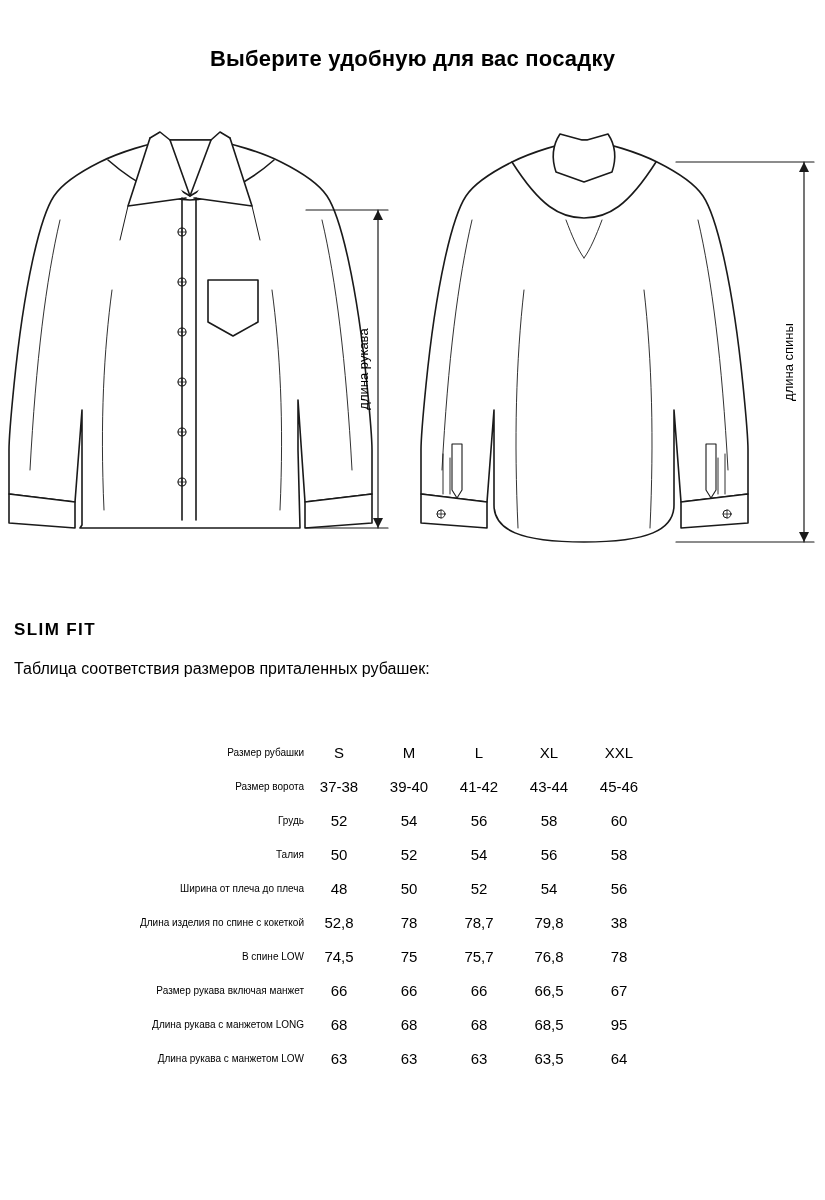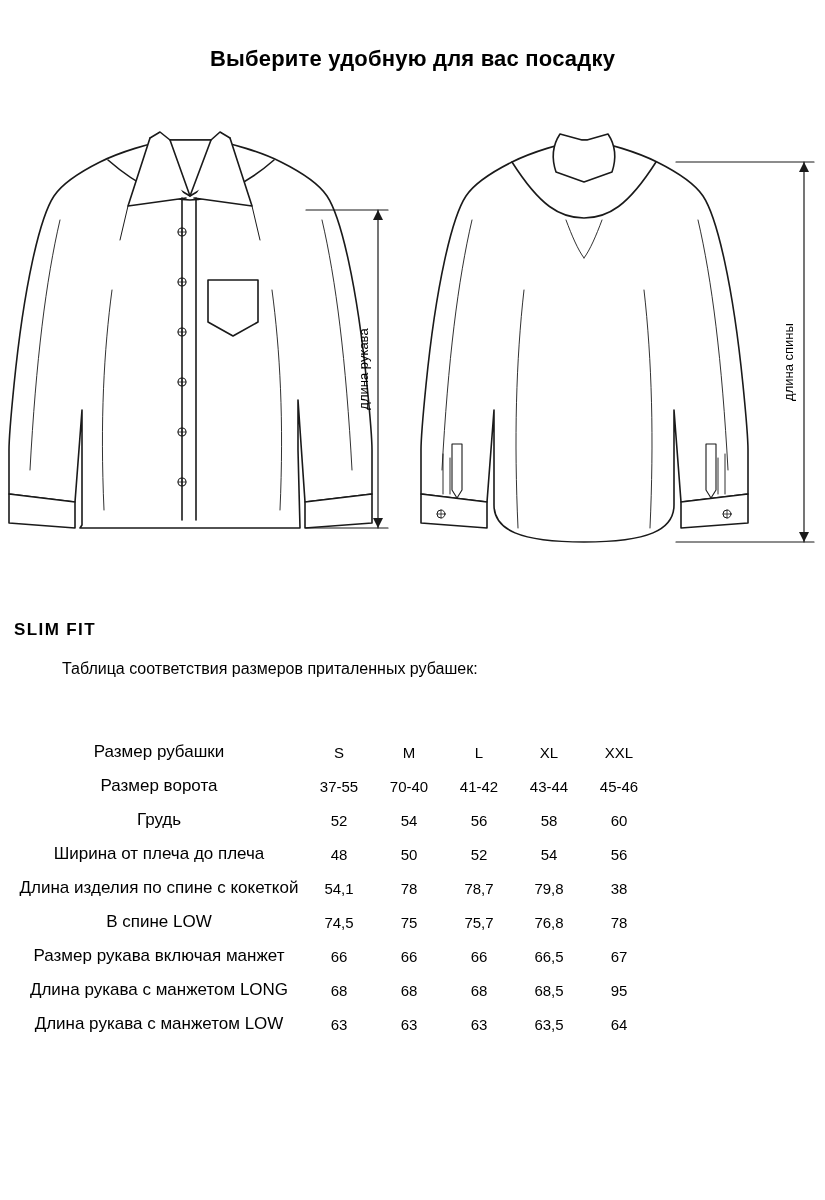--- a/index.html
+++ b/index.html
@@ -47,41 +47,40 @@
     left: 14px;
     font-size: 17px;
     font-weight: bold;
     letter-spacing: 1.4px;
   }
   .fit-subtitle {
     position: absolute;
     top: 660px;
     left: 14px;
     font-size: 16px;
-    margin-left: 48px;
   }
   .size-table {
     position: absolute;
     top: 735px;
     left: 14px;
     width: 640px;
     border-collapse: collapse;
     font-size: 14.5px;
   }
   .size-table td, .size-table th {
     padding: 0;
     height: 34px;
     vertical-align: middle;
     font-weight: normal;
     white-space: nowrap;
   }
   .size-table td.rowlabel, .size-table th.rowlabel {
-    text-align: center;
+    text-align: right;
     width: 290px;
-    font-size: 17px;
+    font-size: 10px;
   }
   .size-table td.val, .size-table th.val {
     text-align: center;
     width: 70px;
     font-size: 15px;
   }
   .size-table thead th.val {
     font-size: 15px;
   }
 </style>
@@ -247,45 +246,53 @@
         <th class="val">S</th>
         <th class="val">M</th>
         <th class="val">L</th>
         <th class="val">XL</th>
         <th class="val">XXL</th>
       </tr>
     </thead>
     <tbody>
       <tr>
         <td class="rowlabel">Размер ворота</td>
-        <td class="val">37-55</td>
-        <td class="val">70-40</td>
+        <td class="val">37-38</td>
+        <td class="val">39-40</td>
         <td class="val">41-42</td>
         <td class="val">43-44</td>
         <td class="val">45-46</td>
       </tr>
       <tr>
         <td class="rowlabel">Грудь</td>
         <td class="val">52</td>
         <td class="val">54</td>
         <td class="val">56</td>
         <td class="val">58</td>
         <td class="val">60</td>
       </tr>
       <tr>
+        <td class="rowlabel">Талия</td>
+        <td class="val">50</td>
+        <td class="val">52</td>
+        <td class="val">54</td>
+        <td class="val">56</td>
+        <td class="val">58</td>
+      </tr>
+      <tr>
         <td class="rowlabel">Ширина от плеча до плеча</td>
         <td class="val">48</td>
         <td class="val">50</td>
         <td class="val">52</td>
         <td class="val">54</td>
         <td class="val">56</td>
       </tr>
       <tr>
         <td class="rowlabel">Длина изделия по спине с кокеткой</td>
-        <td class="val">54,1</td>
+        <td class="val">52,8</td>
         <td class="val">78</td>
         <td class="val">78,7</td>
         <td class="val">79,8</td>
         <td class="val">38</td>
       </tr>
       <tr>
         <td class="rowlabel">В спине LOW</td>
         <td class="val">74,5</td>
         <td class="val">75</td>
         <td class="val">75,7</td>

